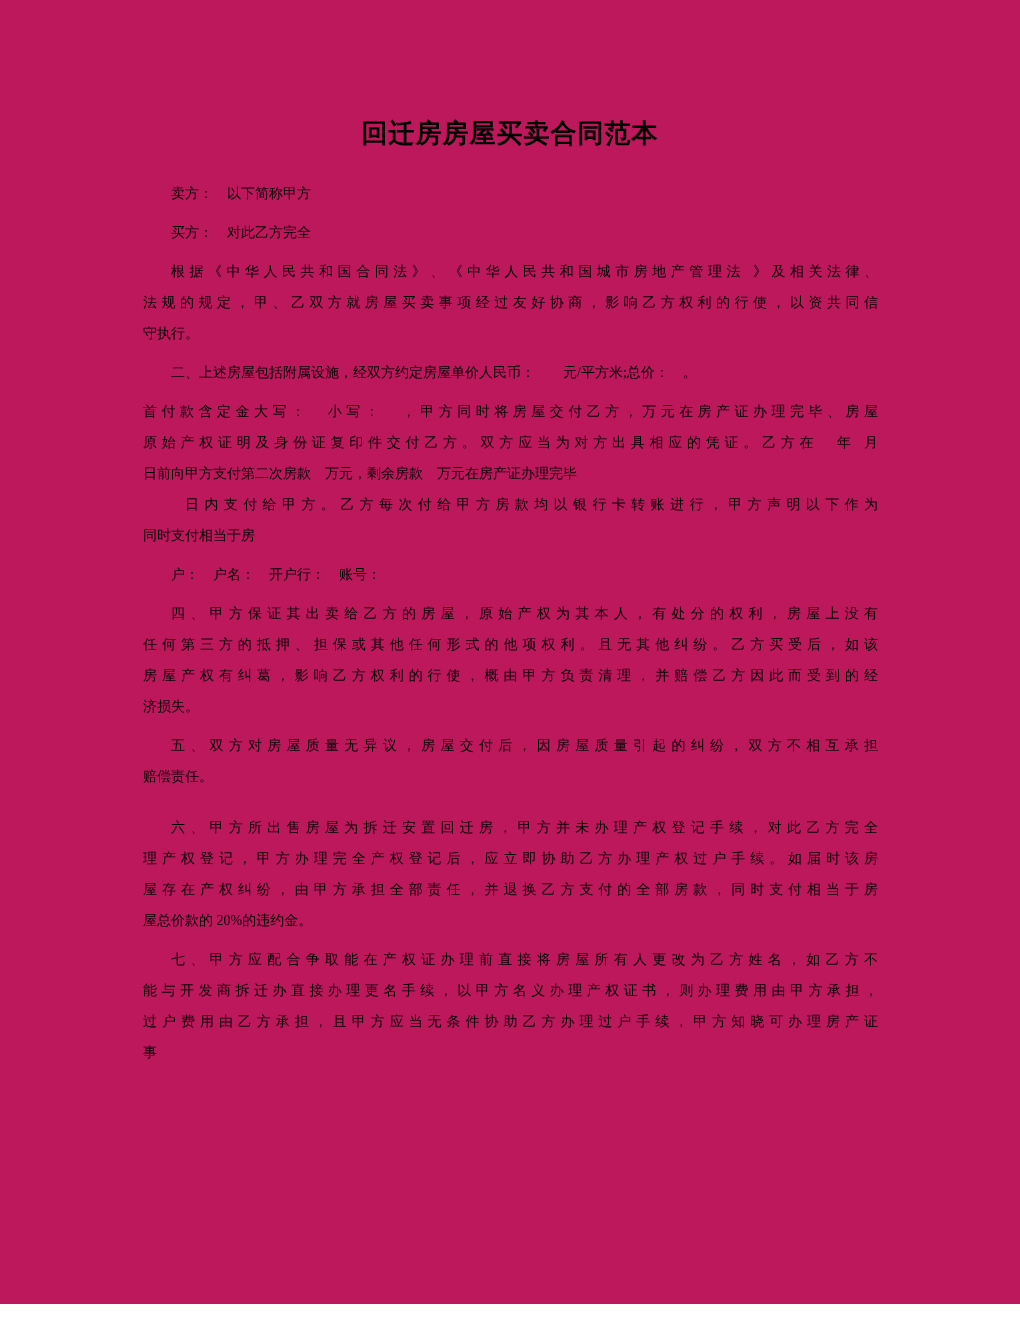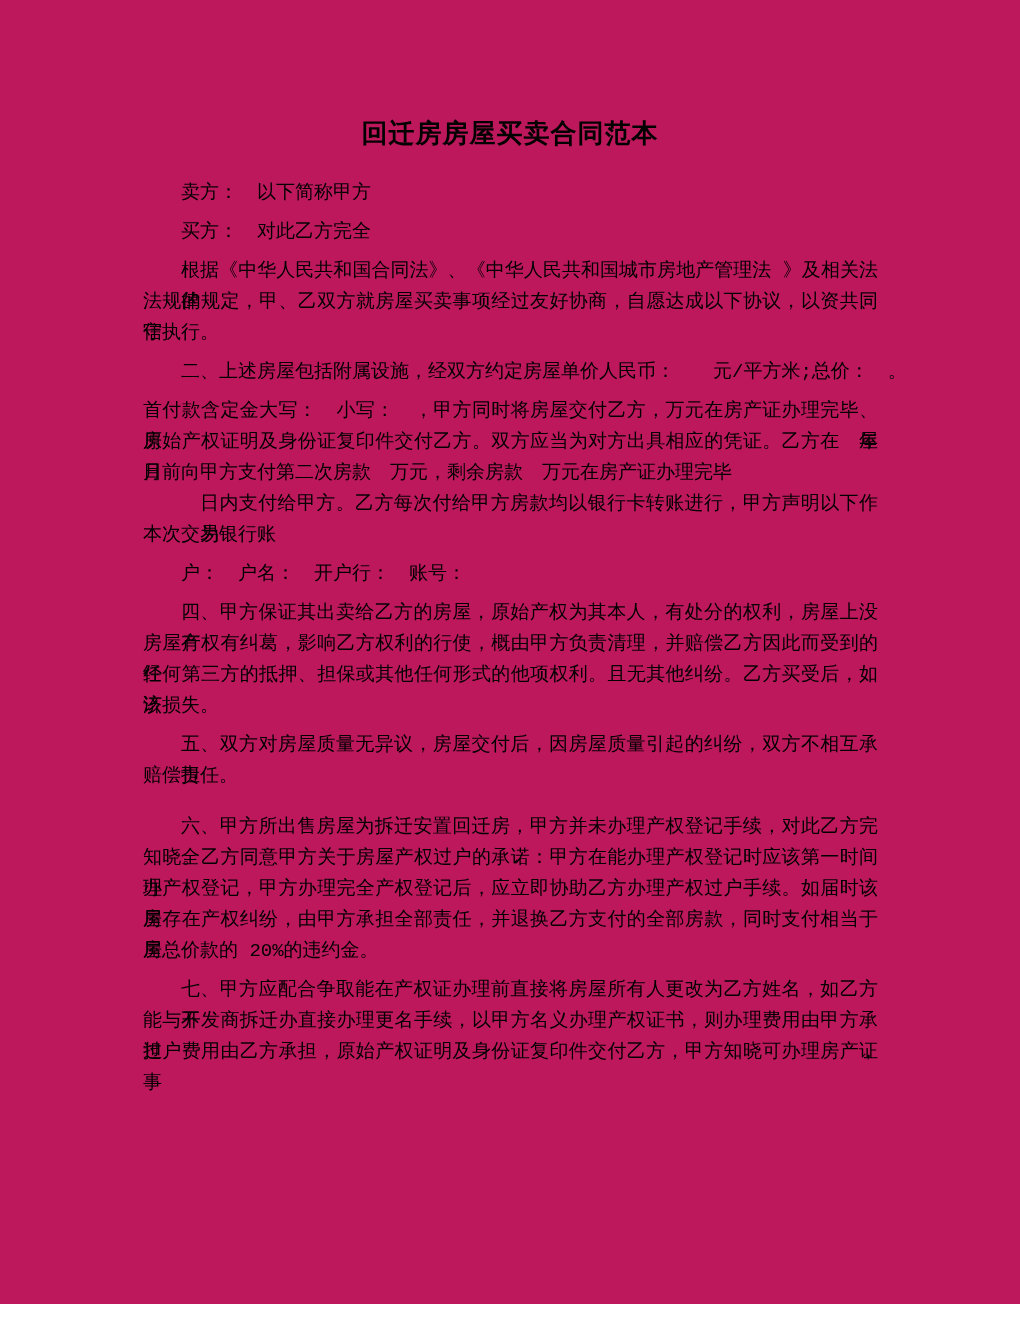--- a/index.html
+++ b/index.html
@@ -23,22 +23,21 @@
     line-height: 32px;
     text-align: center;
     font-size: 26px;
     font-weight: bold;
     letter-spacing: 1px;
   }
   .content {
     position: relative;
     margin: 28px 0 0 143px;
     width: 735px;
-    font-size: 19px;
-    font-family: Liberation Mono, monospace;
+    font-size: 14px;
   }
   .paragraph {
     margin: 0 0 8px 0;
   }
   .line {
     height: 31px;
     line-height: 31px;
     white-space: pre;
     text-align: left;
   }
@@ -55,53 +54,52 @@
   <h1 class="doc-title">回迁房房屋买卖合同范本</h1>
   <div class="content" id="paragraphs">
       <div class="paragraph">
         <div class="line" style="padding-left: 2em;">卖方：　以下简称甲方</div>
       </div>
       <div class="paragraph">
         <div class="line" style="padding-left: 2em;">买方：　对此乙方完全</div>
       </div>
       <div class="paragraph">
         <div class="line full" style="padding-left: 2em;">根据《中华人民共和国合同法》、《中华人民共和国城市房地产管理法 》及相关法律、</div>
-        <div class="line full">法规的规定，甲、乙双方就房屋买卖事项经过友好协商，自愿达成以下协议，以资共同信</div>
+        <div class="line full">法规的规定，甲、乙双方就房屋买卖事项经过友好协商，影响乙方权利的行使，以资共同信</div>
         <div class="line">守执行。</div>
       </div>
       <div class="paragraph">
         <div class="line" style="padding-left: 2em;">二、上述房屋包括附属设施，经双方约定房屋单价人民币：　　元/平方米;总价：　。</div>
       </div>
       <div class="paragraph">
         <div class="line full">首付款含定金大写：　小写：　，甲方同时将房屋交付乙方，万元在房产证办理完毕、房屋</div>
         <div class="line full">原始产权证明及身份证复印件交付乙方。双方应当为对方出具相应的凭证。乙方在　年 月</div>
         <div class="line">日前向甲方支付第二次房款　万元，剩余房款　万元在房产证办理完毕</div>
         <div class="line full" style="padding-left: 3em;">日内支付给甲方。乙方每次付给甲方房款均以银行卡转账进行，甲方声明以下作为</div>
-        <div class="line">本次交易银行账</div>
+        <div class="line">同时支付相当于房</div>
       </div>
       <div class="paragraph">
         <div class="line" style="padding-left: 2em;">户：　户名：　开户行：　账号：</div>
       </div>
       <div class="paragraph">
         <div class="line full" style="padding-left: 2em;">四、甲方保证其出卖给乙方的房屋，原始产权为其本人，有处分的权利，房屋上没有</div>
+        <div class="line full">任何第三方的抵押、担保或其他任何形式的他项权利。且无其他纠纷。乙方买受后，如该</div>
         <div class="line full">房屋产权有纠葛，影响乙方权利的行使，概由甲方负责清理，并赔偿乙方因此而受到的经</div>
-        <div class="line full">任何第三方的抵押、担保或其他任何形式的他项权利。且无其他纠纷。乙方买受后，如该</div>
         <div class="line">济损失。</div>
       </div>
       <div class="paragraph">
         <div class="line full" style="padding-left: 2em;">五、双方对房屋质量无异议，房屋交付后，因房屋质量引起的纠纷，双方不相互承担</div>
         <div class="line">赔偿责任。</div>
       </div>
       <div class="paragraph">
         <div class="line full" style="padding-left: 2em; margin-top: 20px;">六、甲方所出售房屋为拆迁安置回迁房，甲方并未办理产权登记手续，对此乙方完全</div>
-        <div class="line full">知晓。乙方同意甲方关于房屋产权过户的承诺：甲方在能办理产权登记时应该第一时间办</div>
         <div class="line full">理产权登记，甲方办理完全产权登记后，应立即协助乙方办理产权过户手续。如届时该房</div>
         <div class="line full">屋存在产权纠纷，由甲方承担全部责任，并退换乙方支付的全部房款，同时支付相当于房</div>
         <div class="line">屋总价款的 20%的违约金。</div>
       </div>
       <div class="paragraph">
         <div class="line full" style="padding-left: 2em;">七、甲方应配合争取能在产权证办理前直接将房屋所有人更改为乙方姓名，如乙方不</div>
         <div class="line full">能与开发商拆迁办直接办理更名手续，以甲方名义办理产权证书，则办理费用由甲方承担，</div>
-        <div class="line full">过户费用由乙方承担，原始产权证明及身份证复印件交付乙方，甲方知晓可办理房产证</div>
+        <div class="line full">过户费用由乙方承担，且甲方应当无条件协助乙方办理过户手续，甲方知晓可办理房产证</div>
         <div class="line">事</div>
       </div>
     </div>
 </div>
 
 </body></html>

